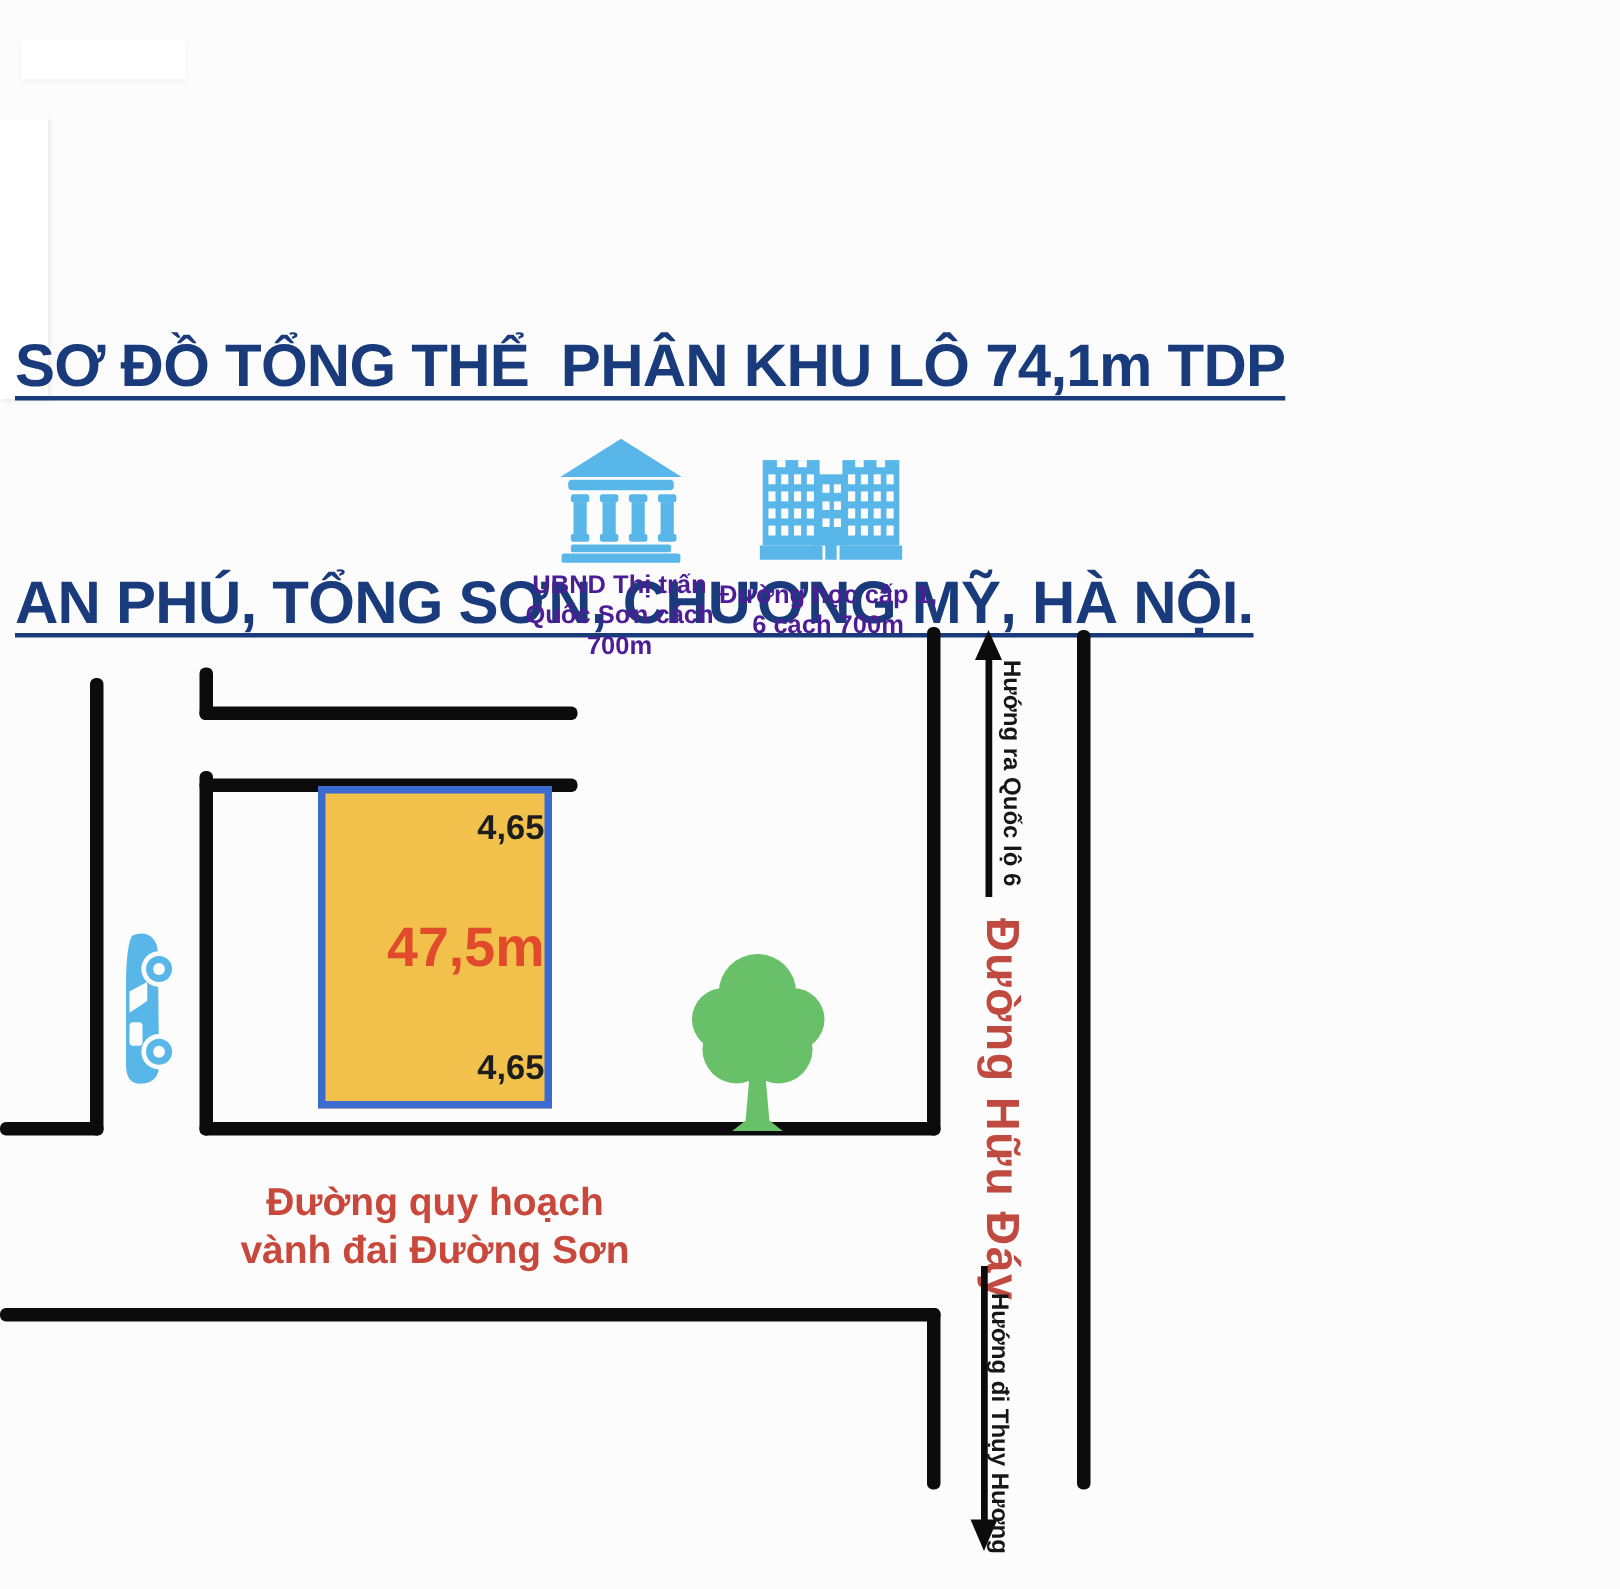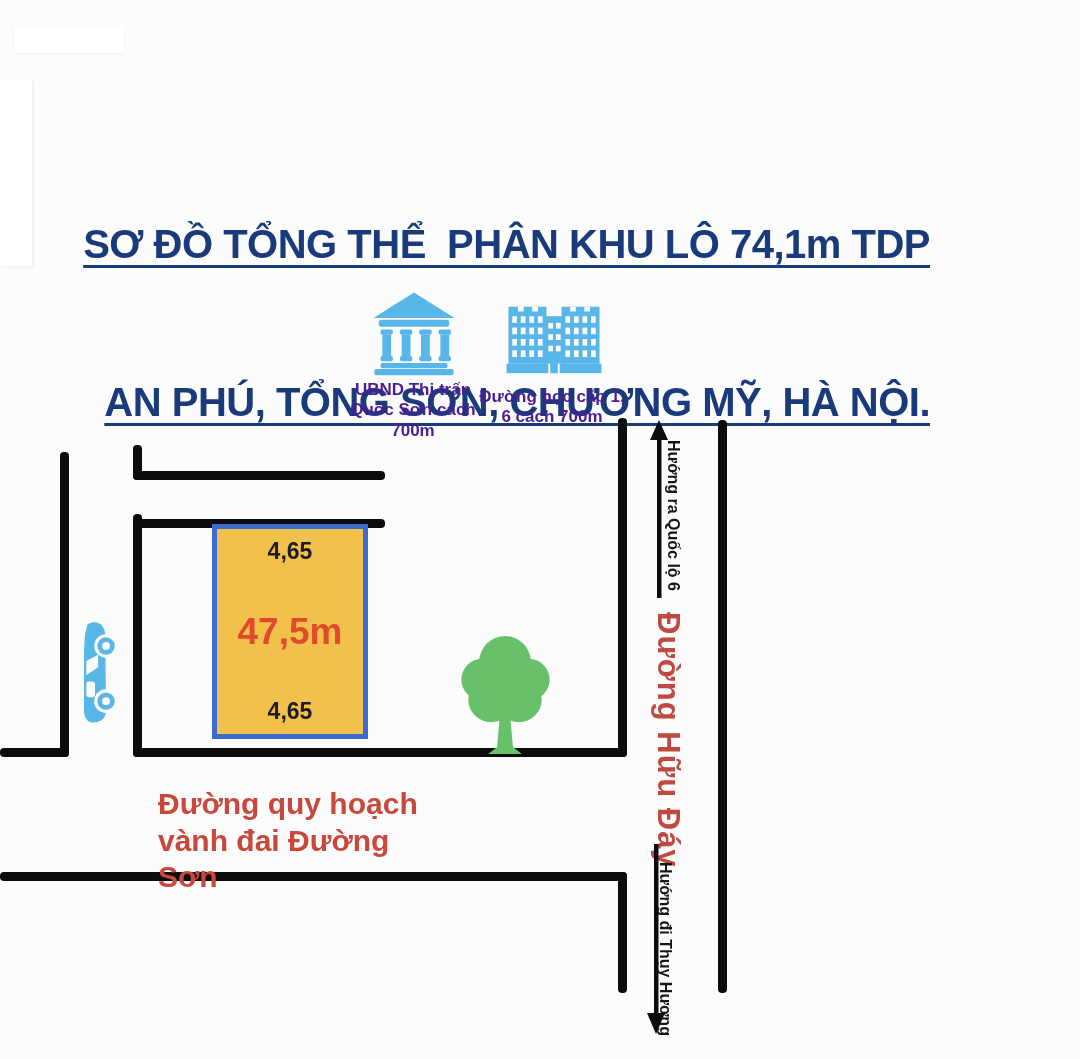--- a/index.html
+++ b/index.html
@@ -10,21 +10,21 @@
     background:#fcfcfd; overflow:hidden;
   }
   
   .artifact { position:absolute; background:#ffffff; }
   .artifact.a1 { left:14px; top:26px; width:110px; height:27px; box-shadow:0 1px 3px rgba(0,0,0,.06); }
   .artifact.a2 { left:0; top:79px; width:32px; height:187px; box-shadow:1px 1px 3px rgba(0,0,0,.08); }
 
   
   .title {
     position:absolute; left:10px; top:112px; width:920px;
-    text-align:right; color:#1a3b7b; font-weight:800;
+    text-align:left; color:#1a3b7b; font-weight:800;
     font-size:40px; line-height:1.32; letter-spacing:-0.5px;
     white-space:pre-wrap;
   }
   .title .tline {
     text-decoration:underline;
     text-decoration-thickness:3px;
     text-underline-offset:7px;
   }
 
   
@@ -48,41 +48,41 @@
   .r-bottom-bottom   { left:0;     top:872px; width:627px; height:9px; }
   .r-right-left-up   { left:618px; top:418px; width:9px;  height:339px; }
   .r-right-left-low  { left:618px; top:872px; width:9px;  height:121px; }
   .r-right-right     { left:718px; top:420px; width:9px;  height:573px; }
 
   
   .plot {
     position:absolute; left:212px; top:524px; width:156px; height:215px;
     background:#f2c14b; border:5px solid #3b6bd0;
     display:flex; flex-direction:column; justify-content:space-between;
-    align-items:center; padding:9px 0 9px; z-index:2;
+    align-items:flex-end; padding:9px 0 9px; z-index:2;
   }
   .plot .dim  { font-size:23px; font-weight:700; color:#1d1d1d; }
   .plot .area { font-size:37px; font-weight:800; color:#e14a2b; }
 
   
   .arrow { position:absolute; }
 
   
   .vtext {
     position:absolute; writing-mode:vertical-rl; text-orientation:mixed;
     white-space:nowrap;
   }
   .v-up   { left:664px; top:440px; font-size:16px; font-weight:600; color:#161616; }
   .v-down { left:656px; top:862px; font-size:16px; font-weight:600; color:#161616; }
   .v-road { left:650px; top:612px; font-size:31px; font-weight:800; color:#c04a40; letter-spacing:1px; }
 
   
   .planned {
     position:absolute; left:158px; top:786px; width:264px;
-    text-align:left; font-size:30px; font-weight:700;
+    text-align:center; font-size:26px; font-weight:700;
     line-height:1.22; color:#c8483b;
   }
 
   .car  { position:absolute; left:72px;  top:620px; width:46px;  height:104px; }
   .tree { position:absolute; left:455px; top:630px; width:100px; height:127px; z-index:3; }
 </style>
 </head>
 <body>
 
 <div id="canvas">

